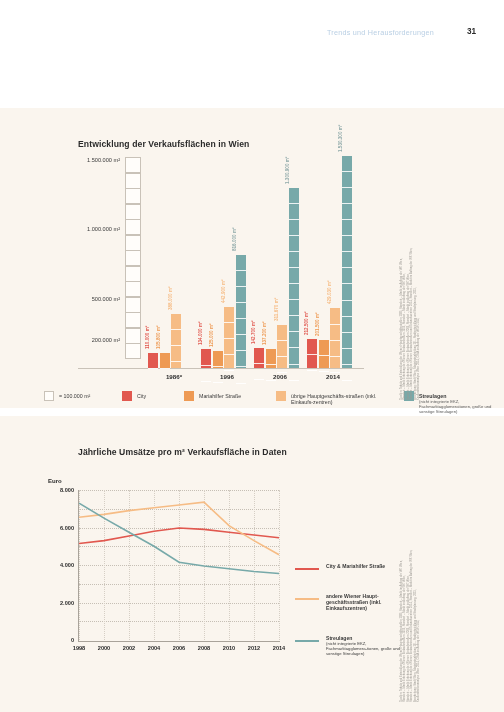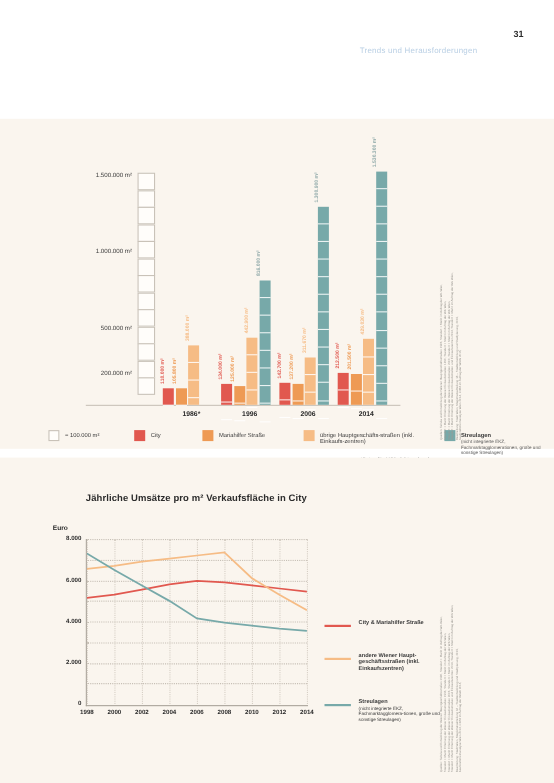--- a/index.html
+++ b/index.html
@@ -9,21 +9,21 @@
     font-family: "Liberation Sans", sans-serif;
     overflow: hidden;
   }
   .page { position: relative; width: 504px; height: 712px; background:#fff; }
 
   
   .runhead {
     position: absolute; top: 28px; left: 0; width: 504px; height: 16px;
   }
   .runhead-title {
-    position: absolute; right: 70px; top: 13px;
+    position: absolute; right: 70px; top: 0;
     font-size: 7.2px; letter-spacing: .25px;
     color: #b9cfe4;
   }
   .runhead-page {
     position: absolute; right: 28px; top: -1px;
     font-size: 8.2px; font-weight: bold; color: #2b2b2b;
   }
 
   
   .panel {
@@ -178,20 +178,21 @@
 <body>
 
 <div class="page">
 
   <div class="runhead">
     <div class="runhead-title">Trends und Herausforderungen</div>
     <div class="runhead-page">31</div>
   </div>
 
   <div class="panel" id="panel-top">
+    <div class="panel-title">Entwicklung der Verkaufsflächen in Wien</div>
 
     <div id="chart1">
       <div class="c1-ylab-wrap">
           <div class="c1-ylab" style="top: 10.875px;">1.500.000 m²</div>
           <div class="c1-ylab" style="top: 80.25px;">1.000.000 m²</div>
           <div class="c1-ylab" style="top: 149.625px;">500.000 m²</div>
           <div class="c1-ylab" style="top: 191.25px;">200.000 m²</div>
         </div>
       <div class="ladder" style="top: 49.875px;">
           <div class="cell"></div>
@@ -390,21 +391,21 @@
         <span>Quellen: Tabula und Entwicklung der Wiener Hauptgeschäftsstraßen 1986, Standort + Markt im Auftrag der WK Wien, </span>
         <span>Standort + Markt Erhebung der Wiener Einkaufsstraßen 1996, Standort + Markt im Auftrag der WK Wien, </span>
         <span>Standort + Markt Erhebung der Wiener Einkaufsstraßen 2006, Standort + Markt im Auftrag der WK Wien, </span>
         <span>Standort + Markt Erhebung der Wiener Einkaufsstraßen und Einkaufszentren 2014, Standort + Markt im Auftrag der WK Wien, </span>
         <span>Bearbeitung: Stadt Wien, Magistratsabteilung 18 – Stadtentwicklung und Stadtplanung, 2015, </span>
         <span>Kaufkraftstromanalyse Wien 2014, CIMA im Auftrag der WKW 2015, </span>
       </div>
   </div>
 
   <div class="panel" id="panel-bottom">
-    <div class="panel-title">Jährliche Umsätze pro m² Verkaufsfläche in City</div>
+    <div class="panel-title">Jährliche Umsätze pro m² Verkaufsfläche in Daten</div>
 
     <div id="chart2">
       <div class="c2-euro">Euro</div>
       <div class="c2-ylab-wrap">
           <div class="c2-ylab" style="top: -3px;">8.000</div>
           <div class="c2-ylab" style="top: 34.5px;">6.000</div>
           <div class="c2-ylab" style="top: 72px;">4.000</div>
           <div class="c2-ylab" style="top: 109.5px;">2.000</div>
           <div class="c2-ylab" style="top: 147px;">0</div>
         </div>

